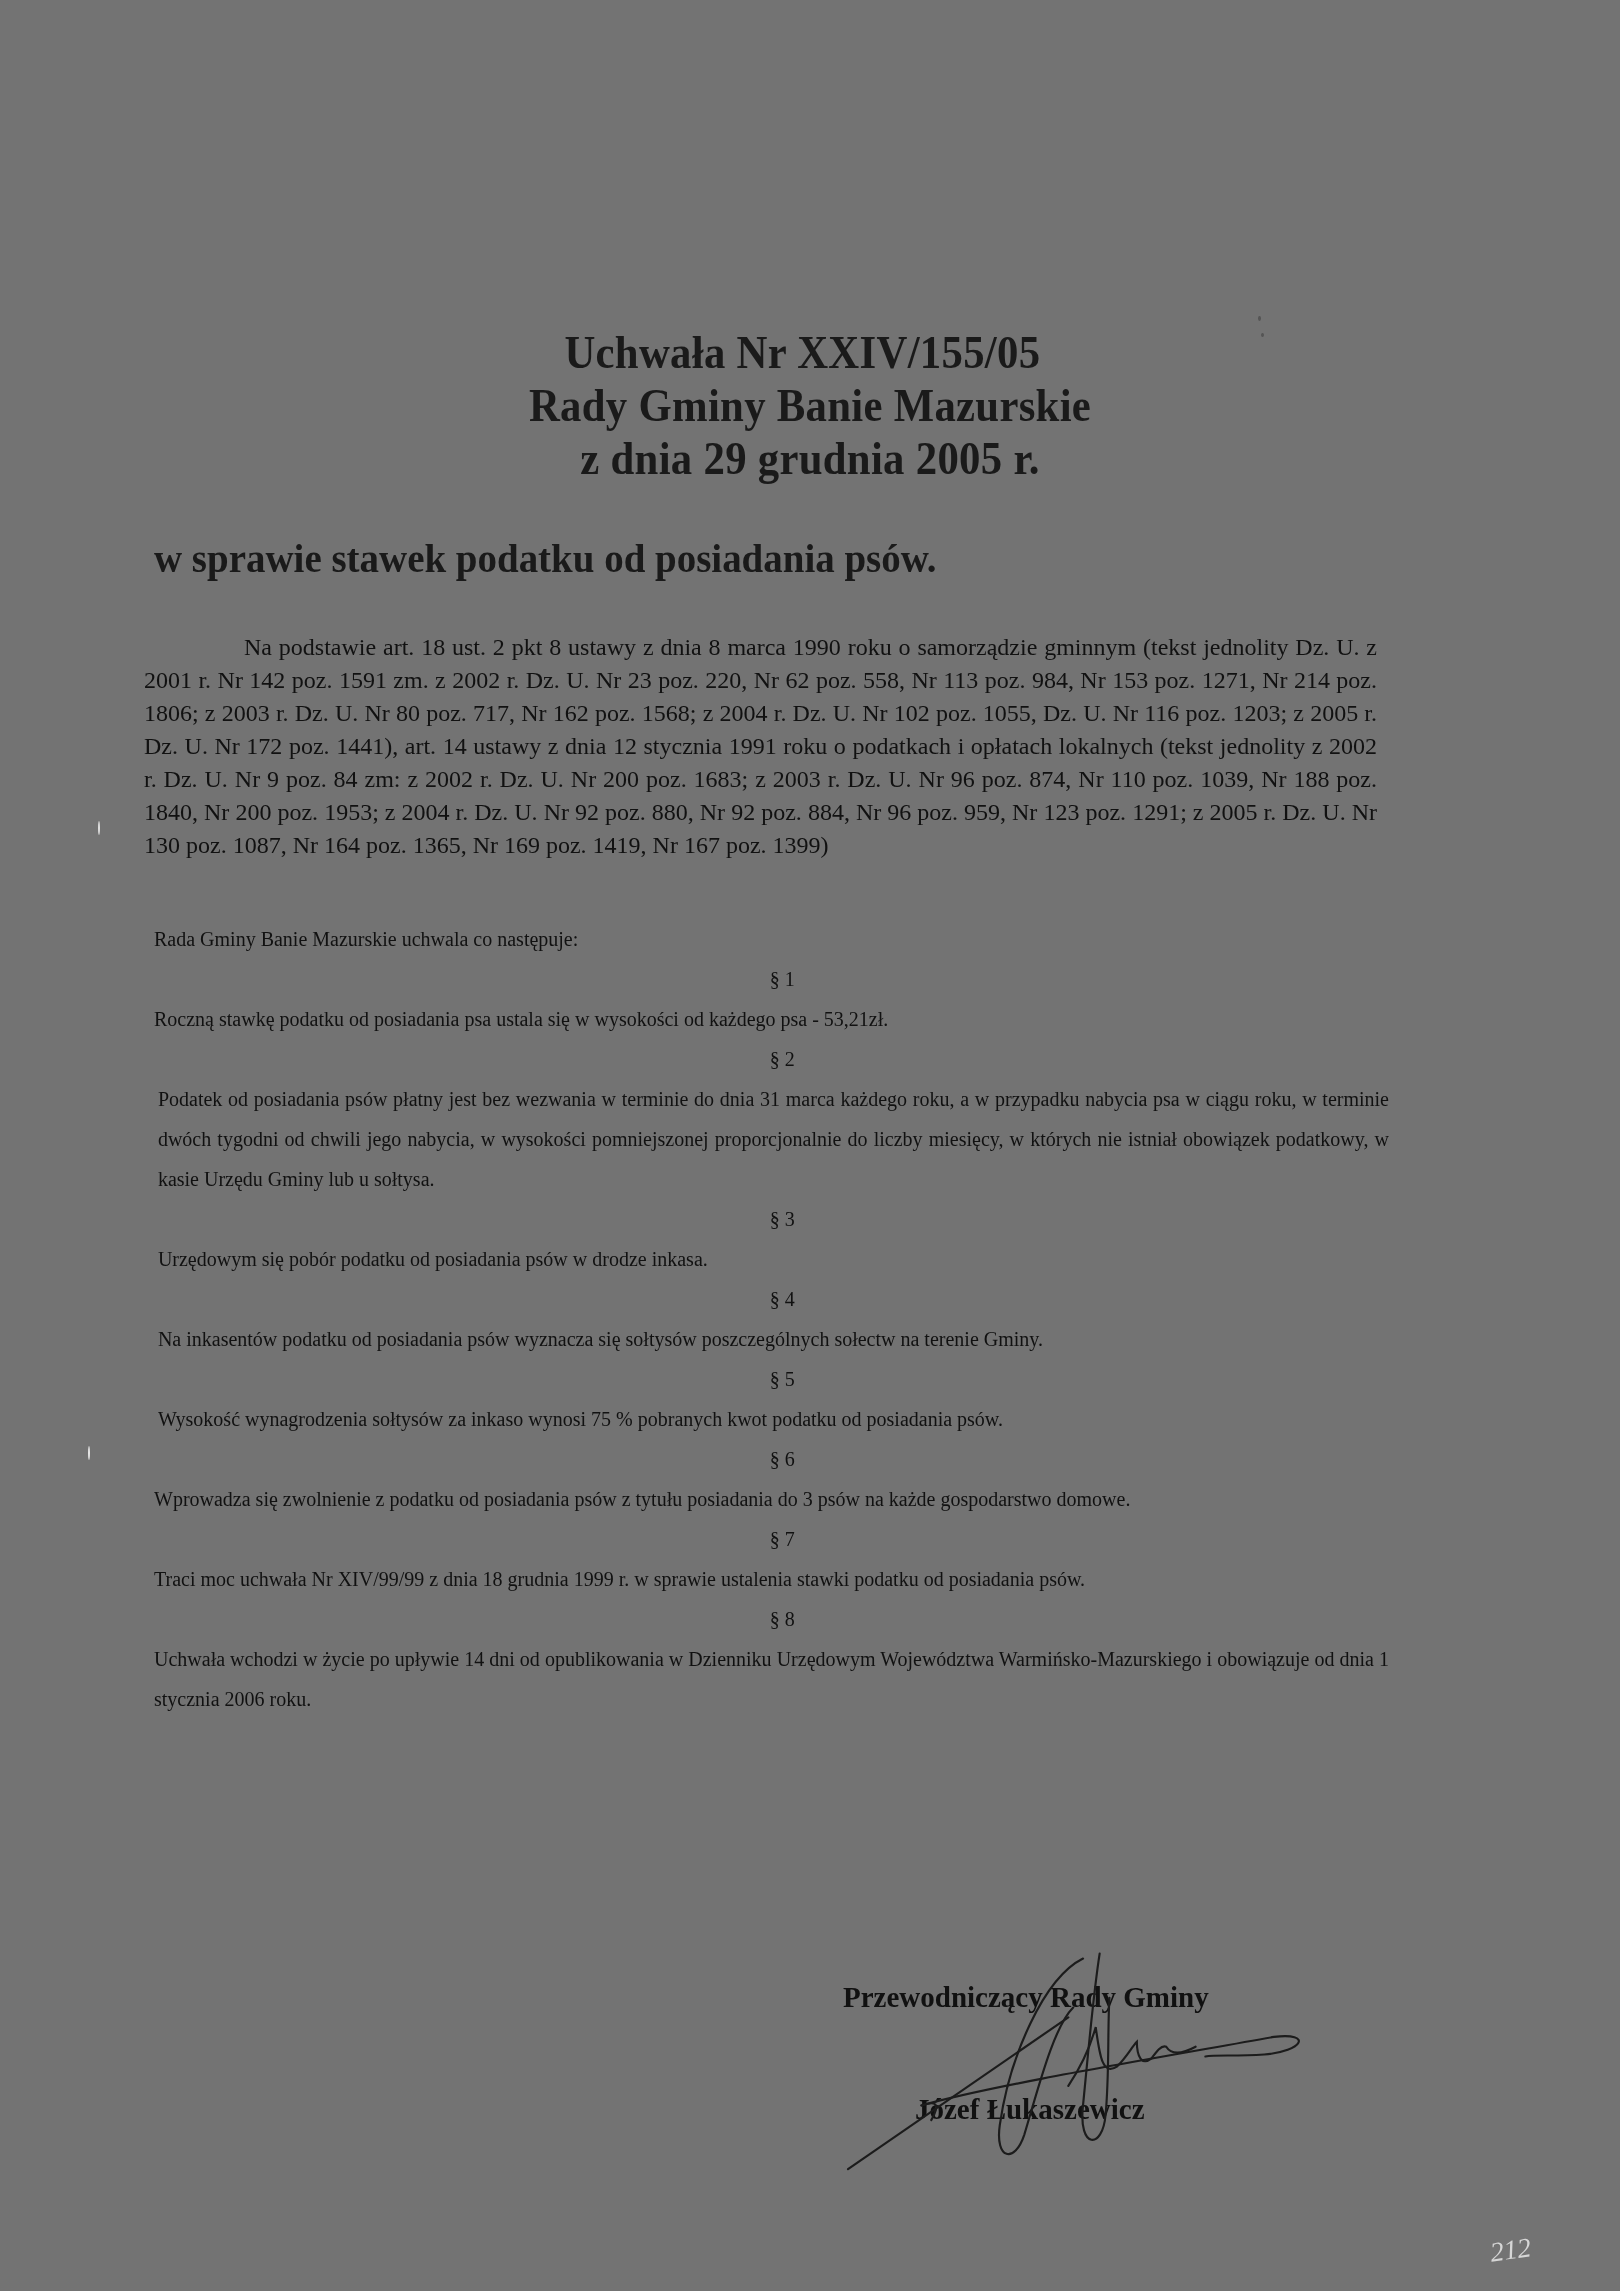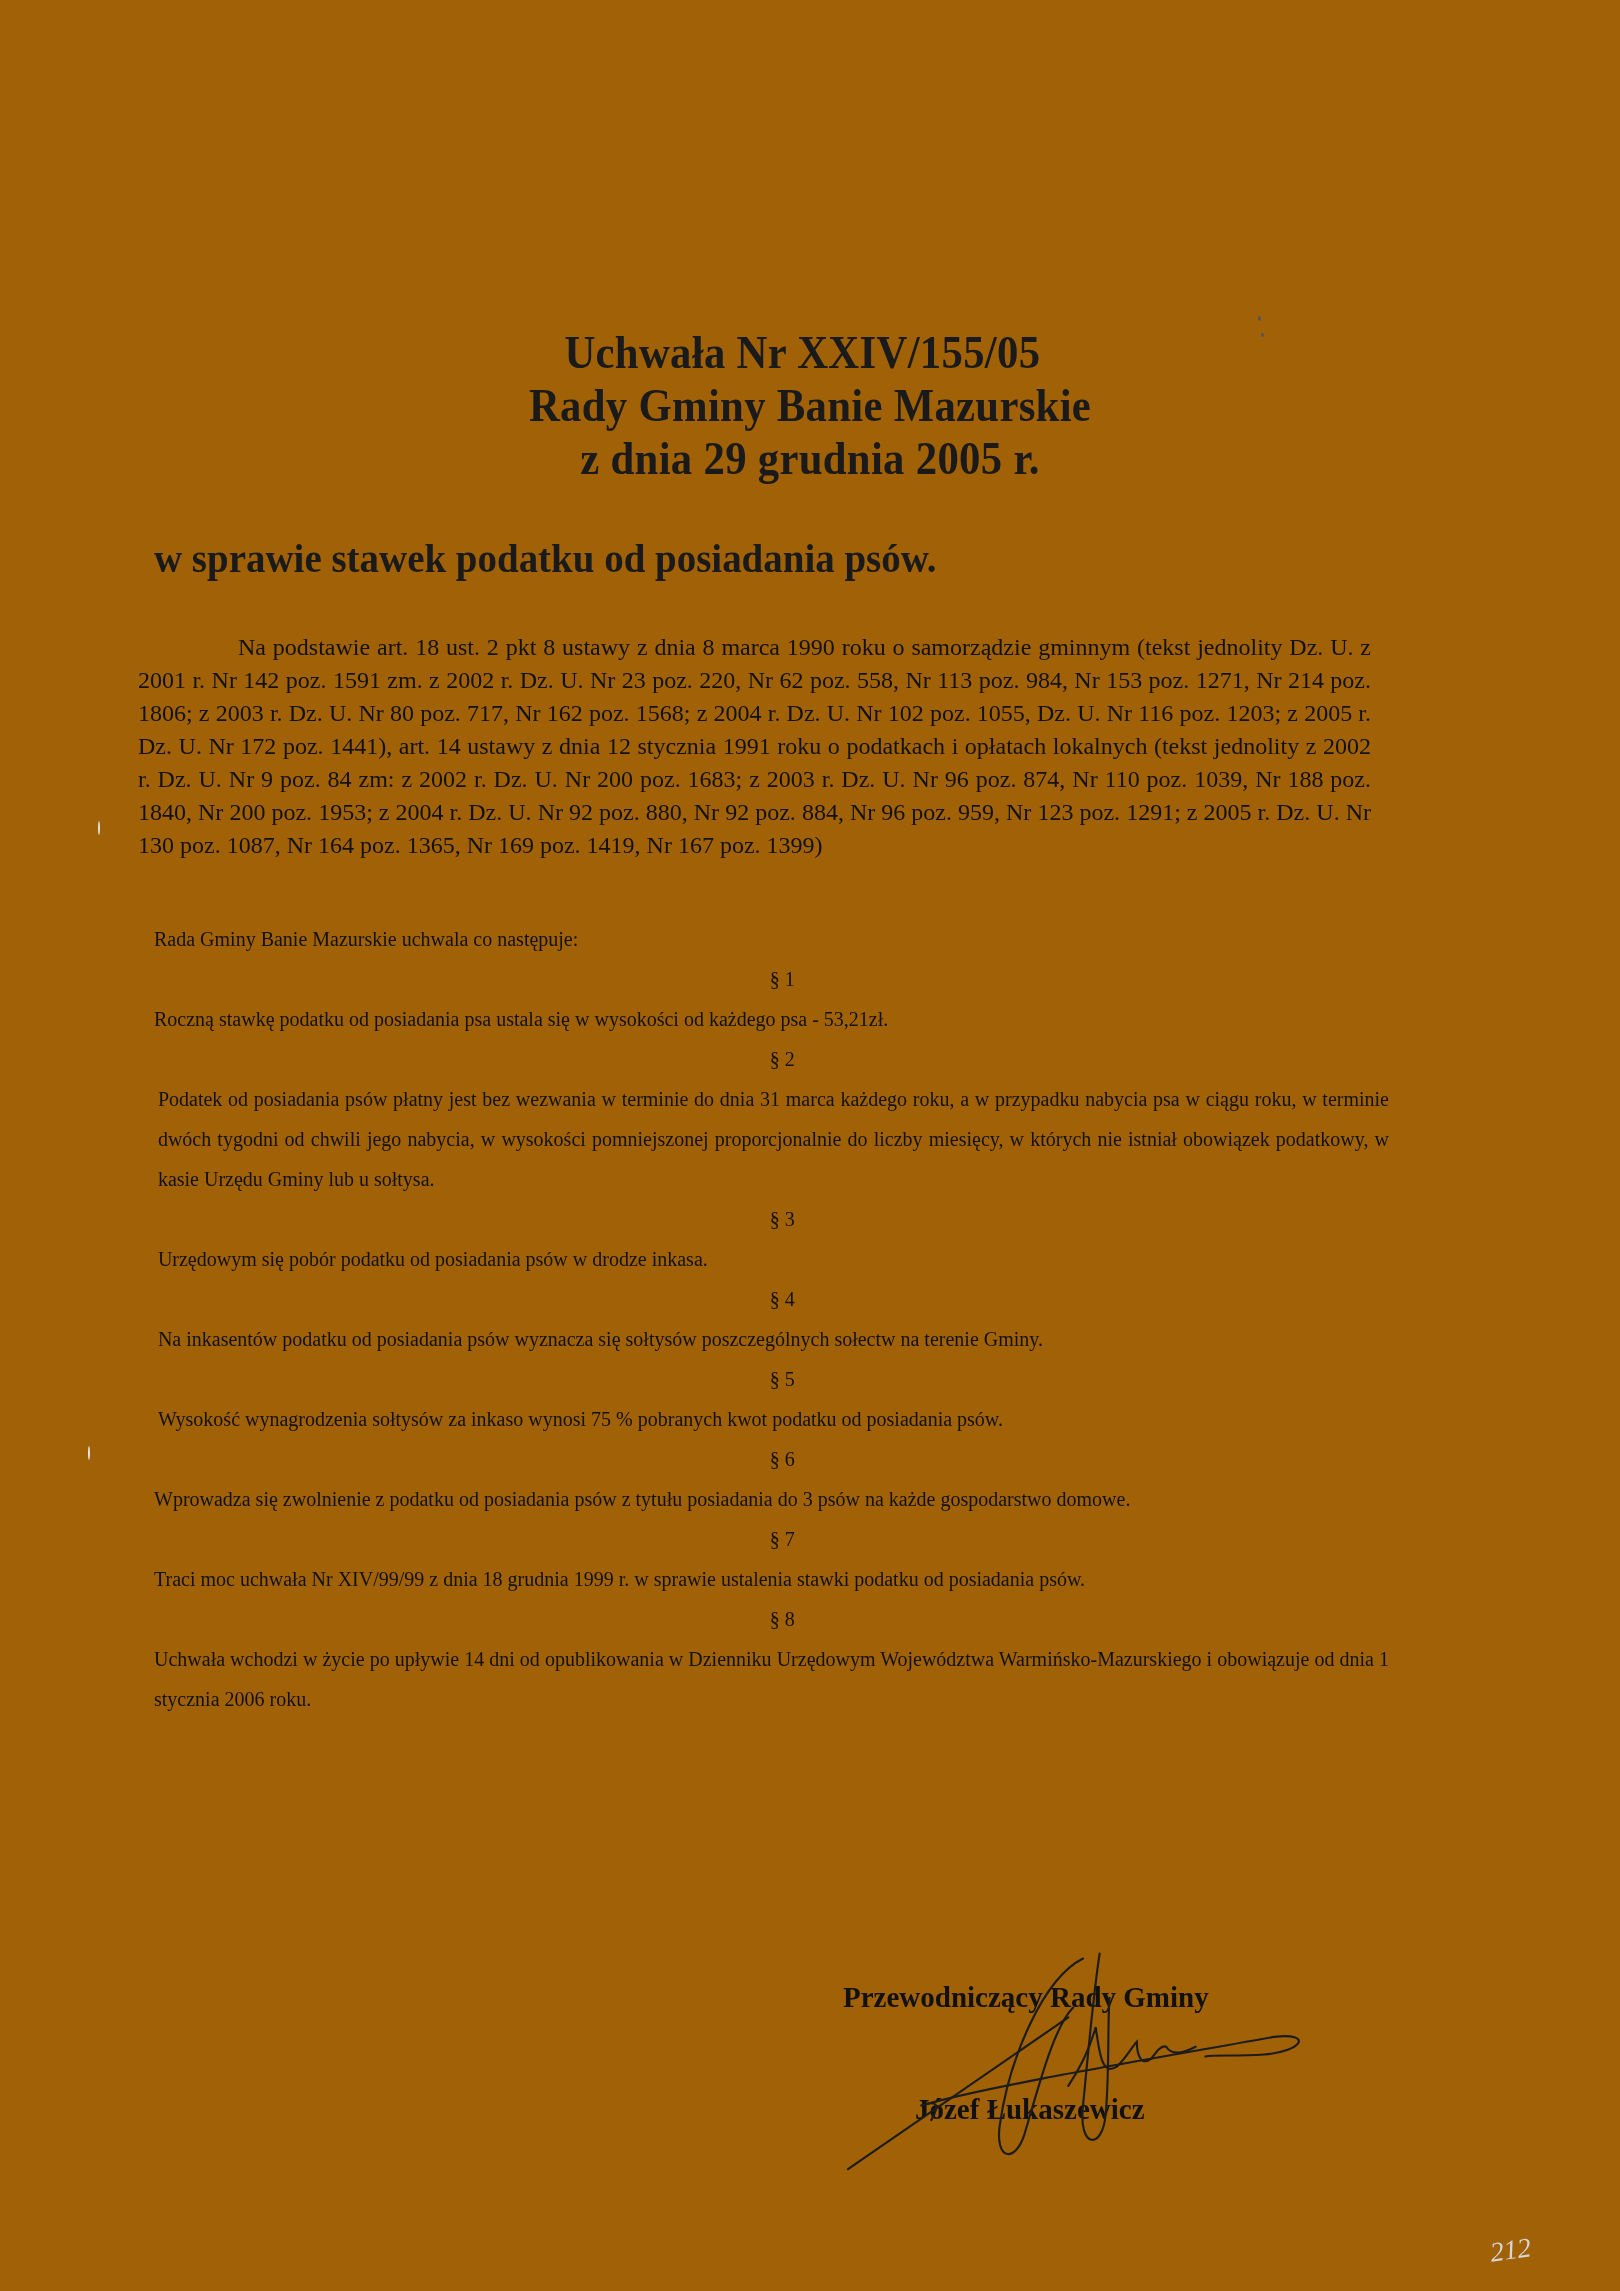--- a/index.html
+++ b/index.html
@@ -1,25 +1,25 @@
 <!DOCTYPE html>
 <html><head>
   <meta charset="utf-8">
   <style>
     html, body { margin: 0; padding: 0; background: #ffffff; }
     body { width: 1620px; height: 2292px; position: relative; overflow: hidden; color: #111111; font-family: "Liberation Serif", "DejaVu Serif", serif; }
-    .page { position: absolute; left: 0; top: 0; width: 1620px; height: 2292px; background: #a16207; }
+    .page { position: absolute; left: 0; top: 0; width: 1620px; height: 2292px; background: #737373; }
 
     .title-block { position: absolute; left: 0; width: 1620px; top: 326px; text-align: center; }
     .title-line { font-weight: bold; font-size: 46px; line-height: 53px; color: #1a1a1a; letter-spacing: 0.3px; transform: scaleX(0.93); }
     .title-line:nth-child(1) { margin-left: -14.7px; }
 
     .subject { position: absolute; left: 154px; top: 534px; font-weight: bold; font-size: 41px; line-height: 49px; color: #1a1a1a; transform-origin: left center; transform: scaleX(0.95); }
 
-    .preamble { position: absolute; left: 138px; width: 1233px; top: 631px; font-size: 24px; line-height: 33px; text-align: justify; text-align-last: left; }
+    .preamble { position: absolute; left: 144px; width: 1233px; top: 631px; font-size: 24px; line-height: 33px; text-align: justify; text-align-last: left; }
     .preamble .indent { display: inline-block; width: 100px; }
 
     .body { position: absolute; left: 154px; width: 1235px; top: 919px; font-size: 20px; line-height: 40px; }
     .intro { margin: 0; }
     .section { margin: 0; }
     .sec-mark { text-align: center; margin-left: 21.6px; }
     .sec-text { text-align: justify; text-align-last: left; }
     .sec-text.indented { padding-left: 3.9px; }
 
     .signature { position: absolute; left: 843px; top: 1978px; width: 470px; height: 176px; }

